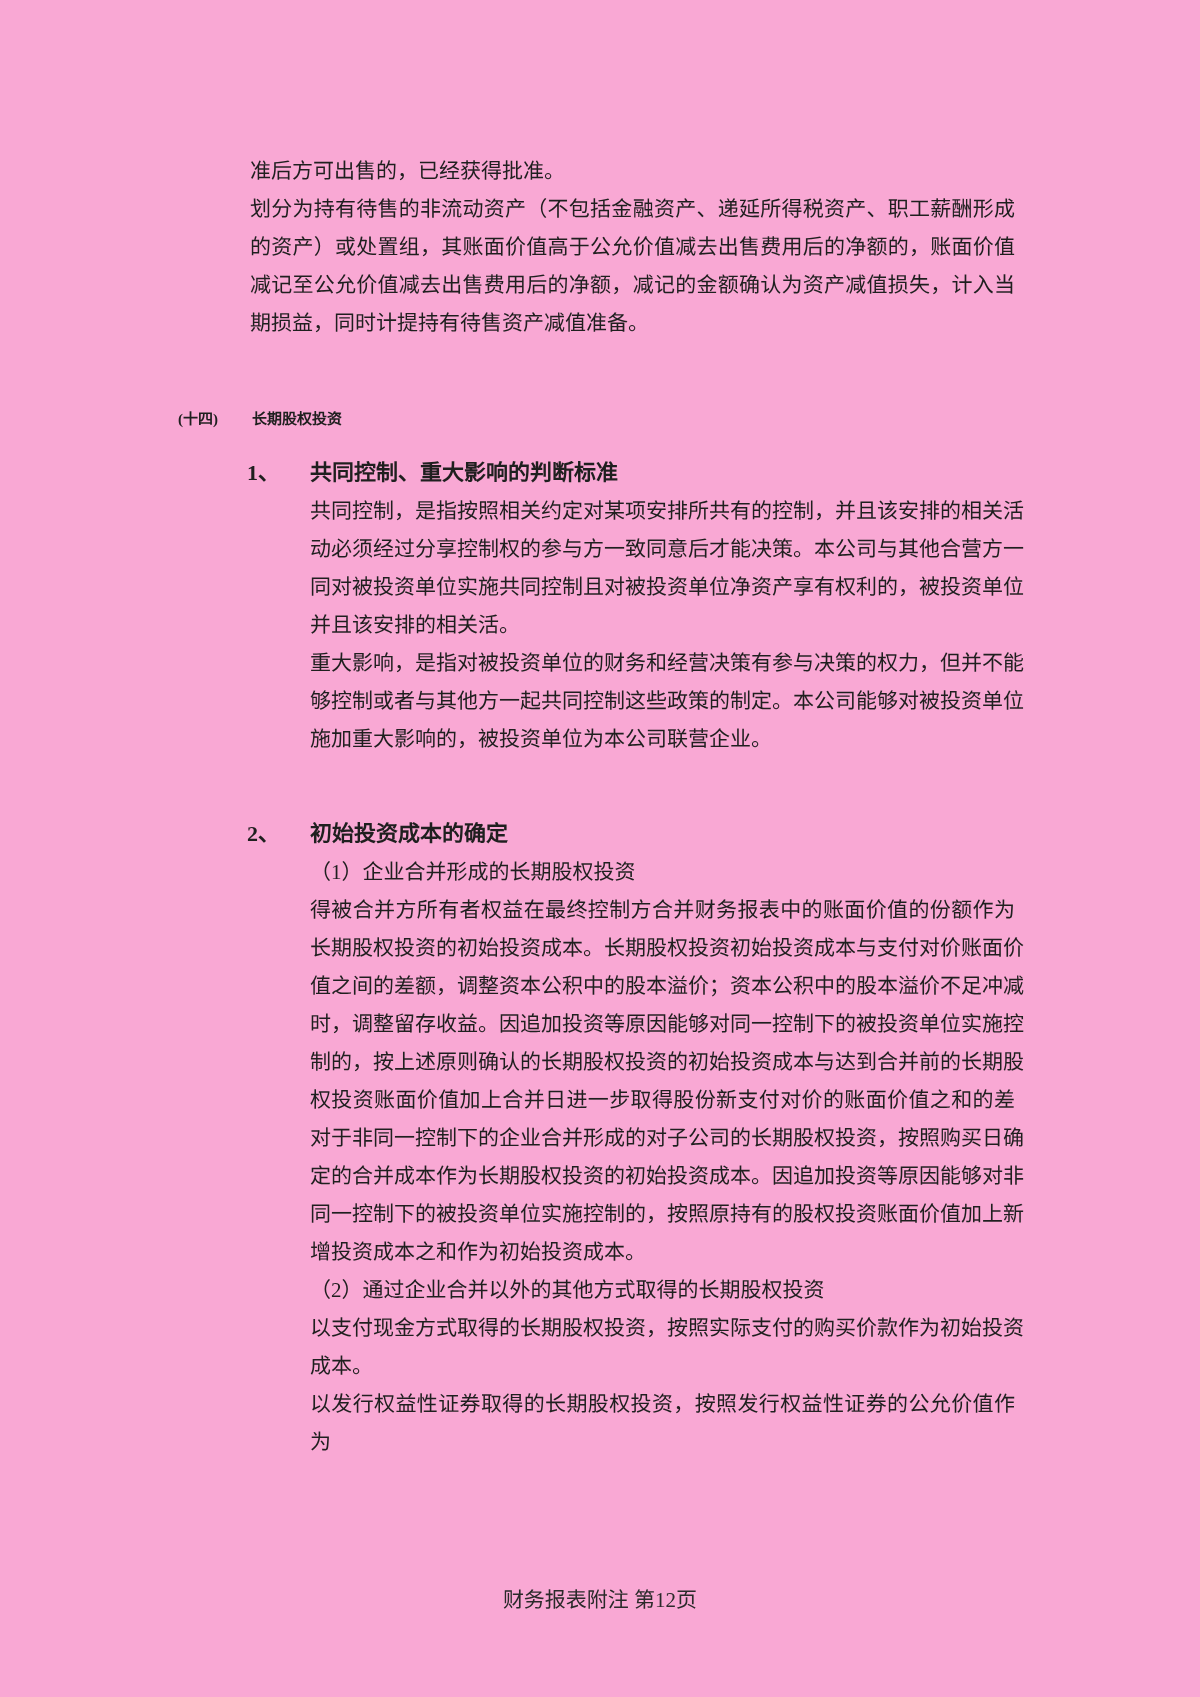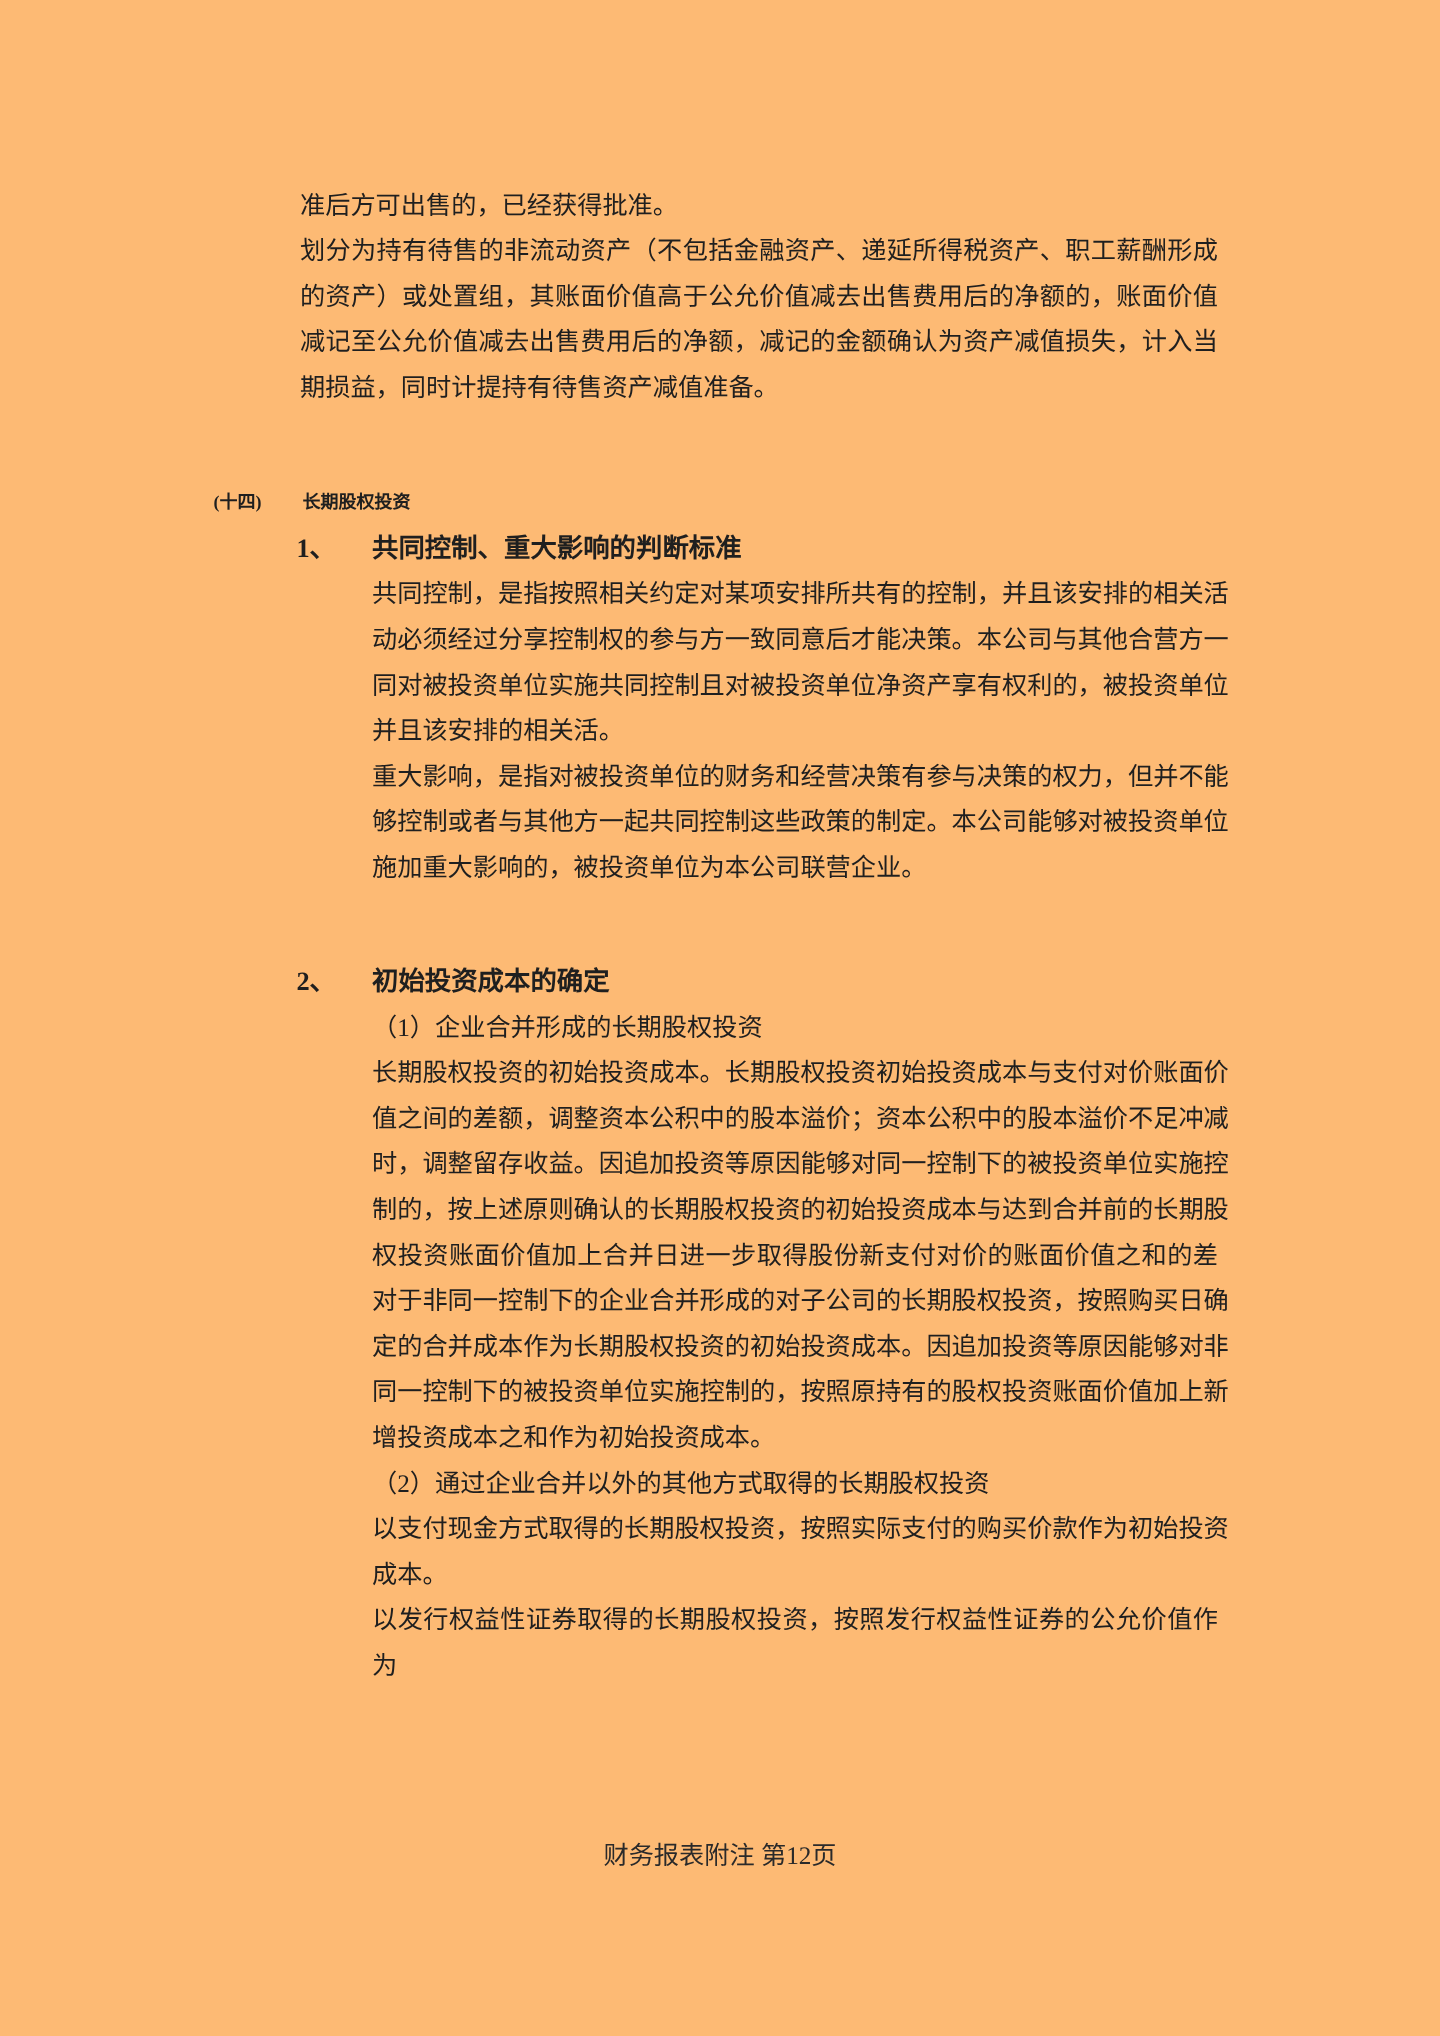--- a/index.html
+++ b/index.html
@@ -5,21 +5,21 @@
   html, body {
     margin: 0;
     padding: 0;
     background: #e9e9e9;
   }
   .page {
     position: relative;
     width: 1200px;
     height: 1697px;
     margin: 0 auto;
-    background: #fdba74;
+    background: #f9a8d4;
     overflow: hidden;
     font-family: "Liberation Serif", "DejaVu Serif", serif;
     color: #1f1f1f;
     box-sizing: border-box;
     padding-top: 152px;
   }
   .line {
     font-size: 21px;
     line-height: 38px;
     text-align: justify;
@@ -42,21 +42,21 @@
     margin-left: 178px;
     font-size: 15px;
     font-weight: bold;
     line-height: 38px;
   }
   .section-head .sec-num {
     display: inline-block;
     width: 74px;
   }
   
-  .item { margin-top: 0; }
+  .item { margin-top: 16px; }
   .item.gap-before { margin-top: 57px; }
   .item-head {
     margin-left: 247px;
     font-size: 22px;
     font-weight: bold;
     line-height: 38px;
   }
   .item-head .item-num {
     display: inline-block;
     width: 63px;
@@ -114,20 +114,21 @@
           </div>
         </div>
       </div>
       <div class="item gap-before">
         <div class="item-head"><span class="item-num">2、</span><span class="item-title">初始投资成本的确定</span></div>
         <div class="item-body">
           <div class="block">
             <div class="line last">（1）企业合并形成的长期股权投资</div>
           </div>
           <div class="block">
+            <div class="line">得被合并方所有者权益在最终控制方合并财务报表中的账面价值的份额作为</div>
             <div class="line">长期股权投资的初始投资成本。长期股权投资初始投资成本与支付对价账面价</div>
             <div class="line">值之间的差额，调整资本公积中的股本溢价；资本公积中的股本溢价不足冲减</div>
             <div class="line">时，调整留存收益。因追加投资等原因能够对同一控制下的被投资单位实施控</div>
             <div class="line">制的，按上述原则确认的长期股权投资的初始投资成本与达到合并前的长期股</div>
             <div class="line">权投资账面价值加上合并日进一步取得股份新支付对价的账面价值之和的差</div>
           </div>
           <div class="block">
             <div class="line">对于非同一控制下的企业合并形成的对子公司的长期股权投资，按照购买日确</div>
             <div class="line">定的合并成本作为长期股权投资的初始投资成本。因追加投资等原因能够对非</div>
             <div class="line">同一控制下的被投资单位实施控制的，按照原持有的股权投资账面价值加上新</div>

